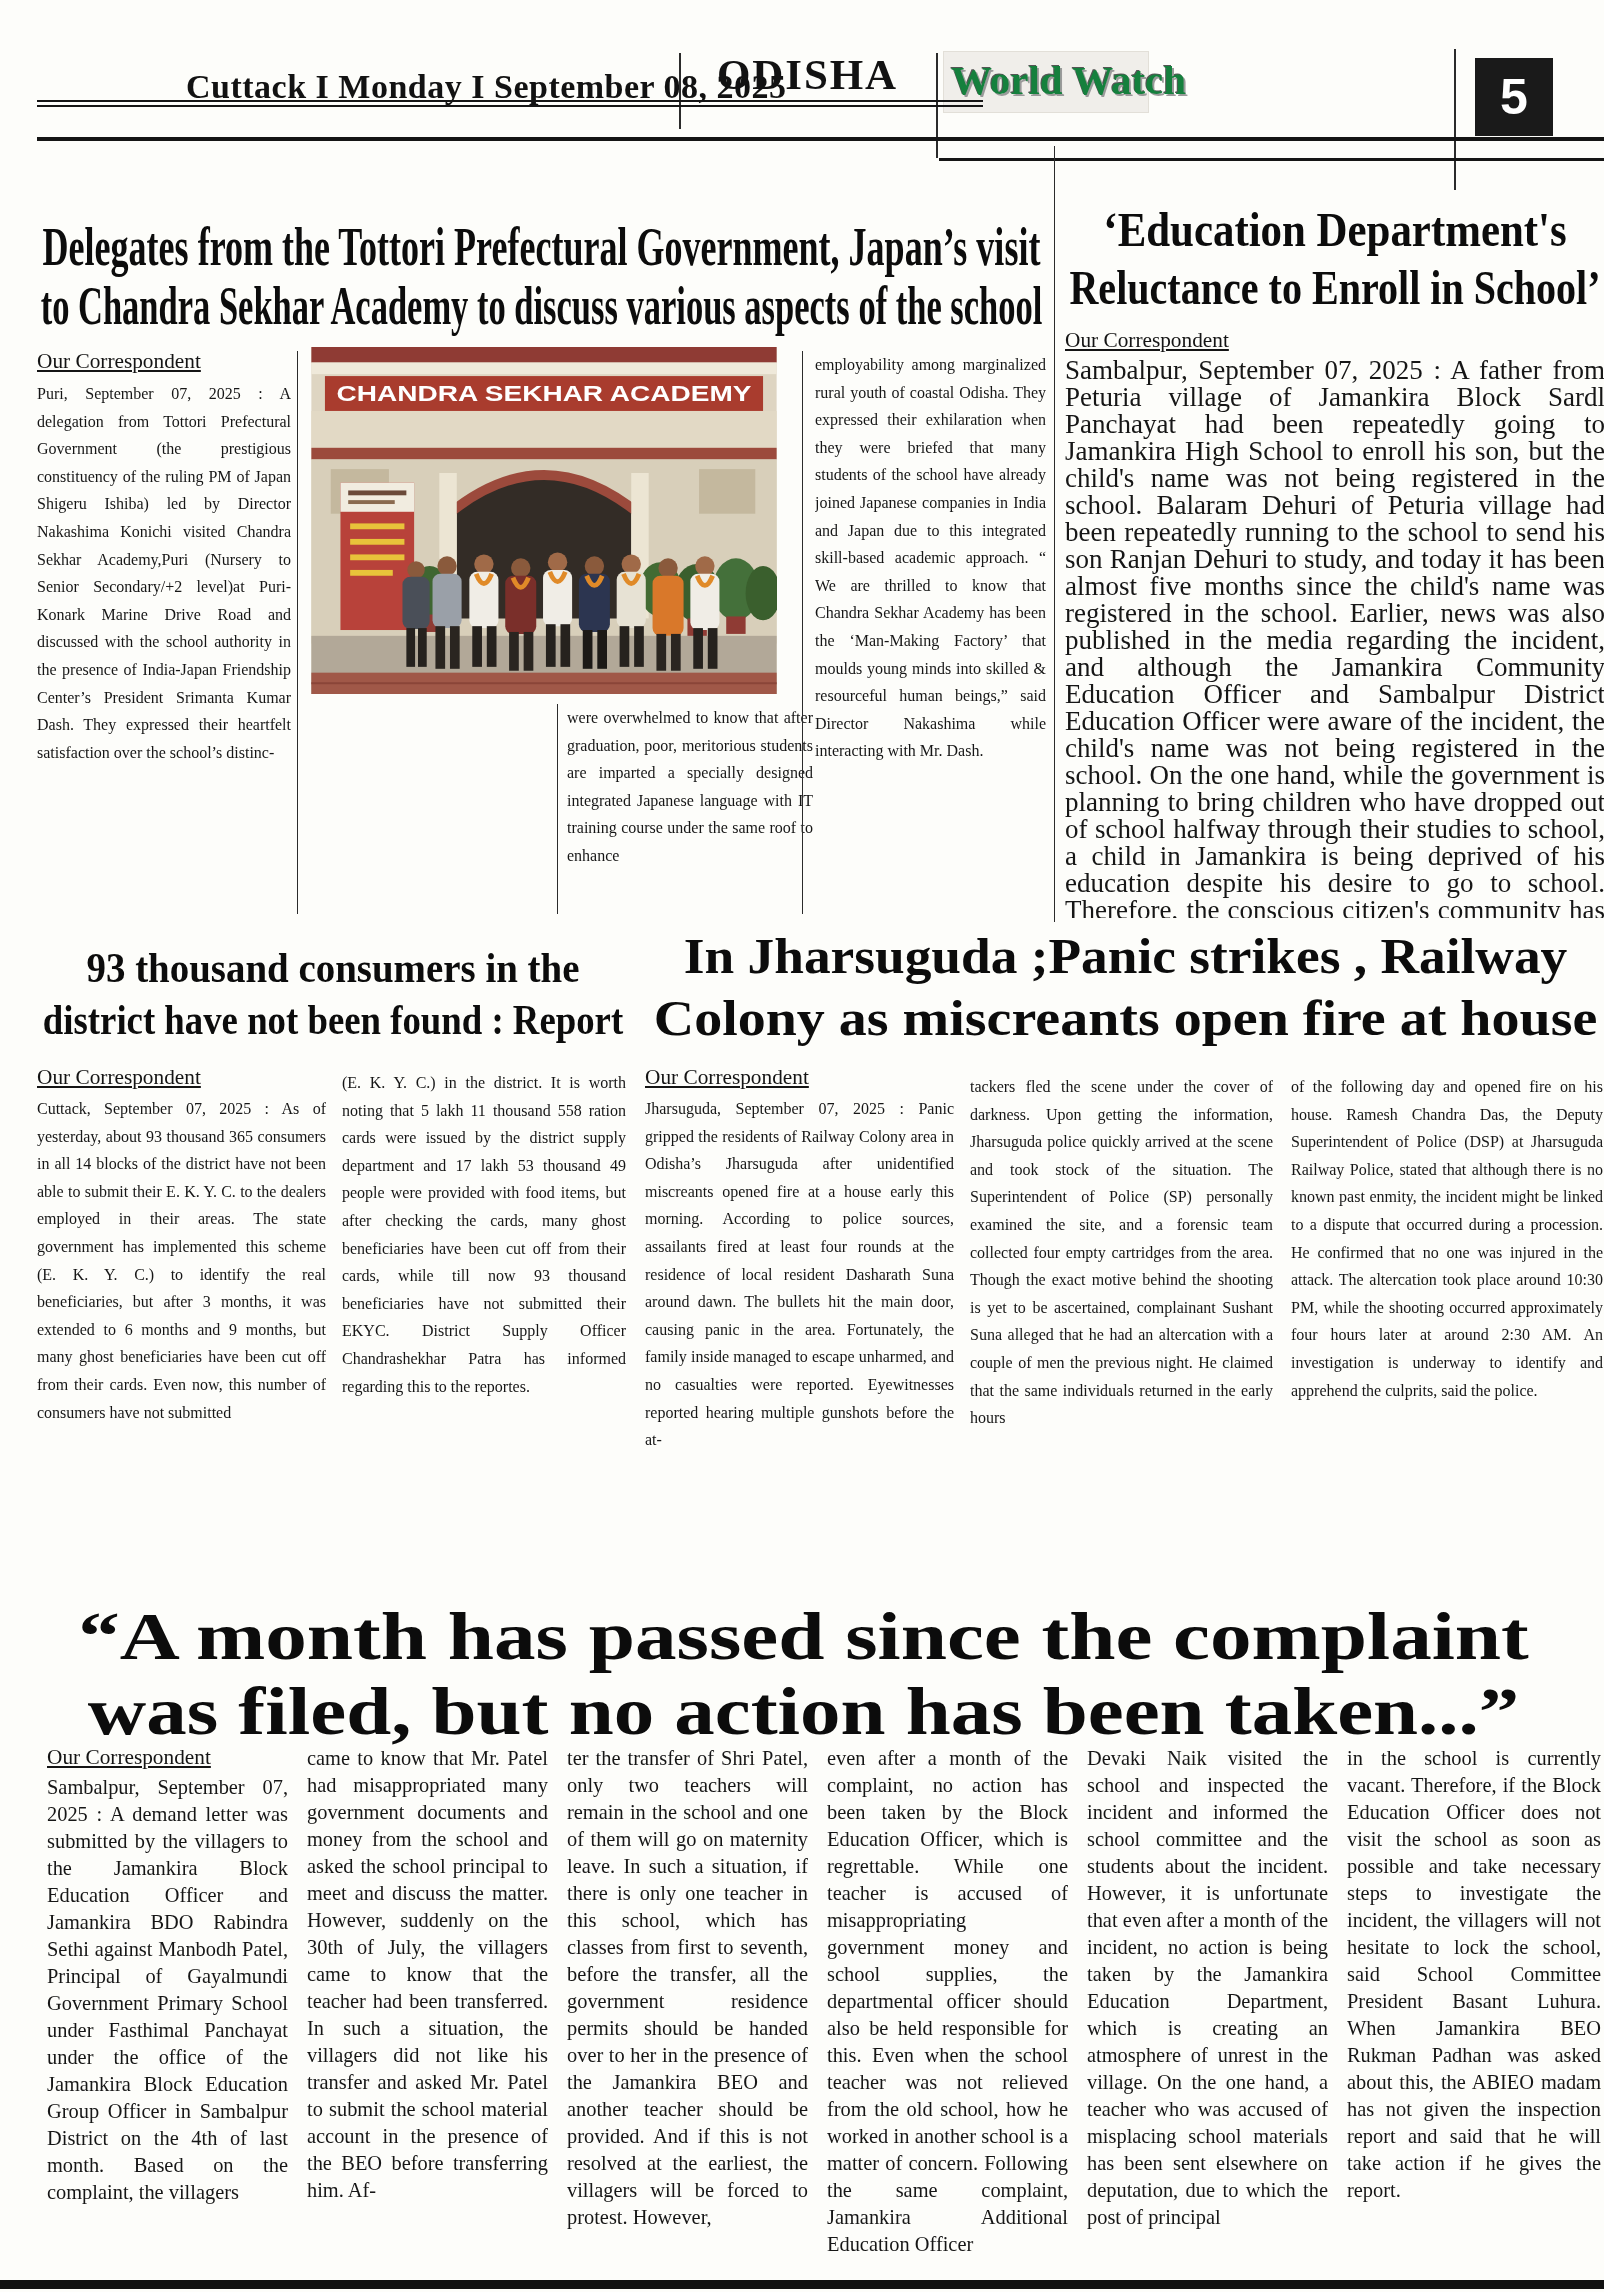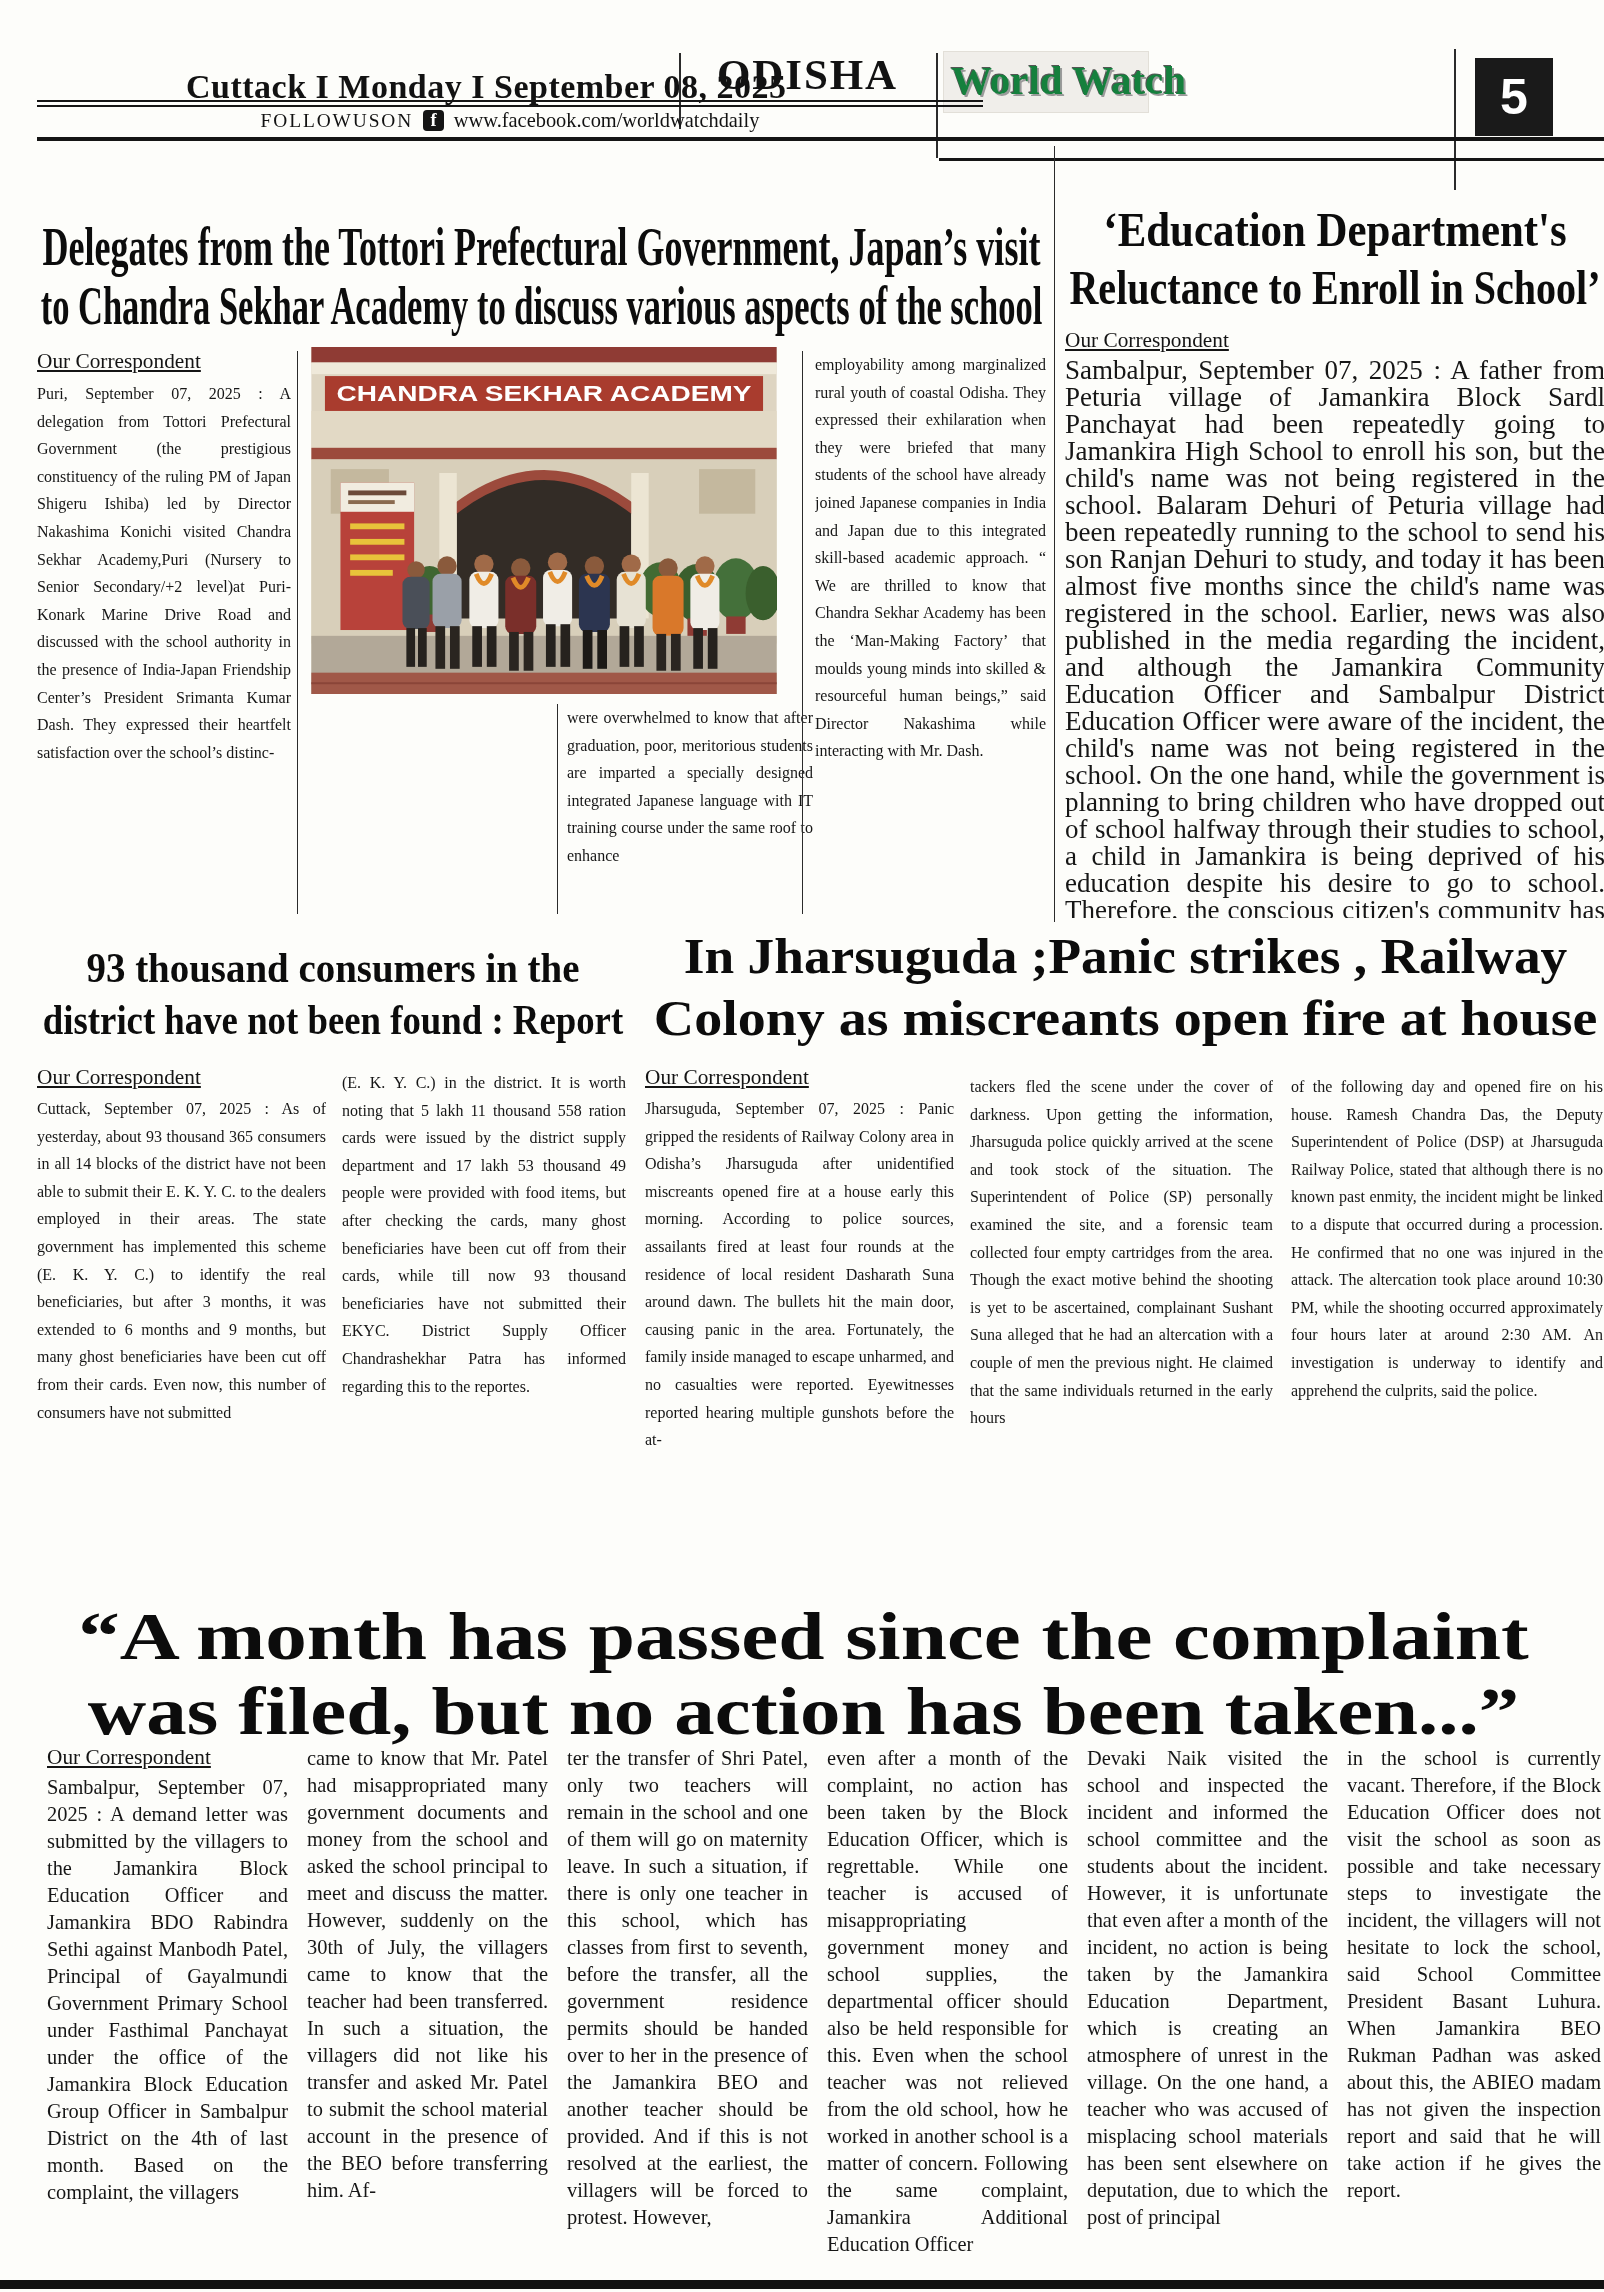--- a/index.html
+++ b/index.html
@@ -40,25 +40,20 @@
 
   <div class="abs logo-panel" style="left:943px;top:51px;width:204px;height:60px;"></div>
   <div class="abs logo" style="left:951px;top:56px;">World Watch</div>
 
   <div class="vrule" style="left:1454px;top:49px;height:141px;"></div>
   <div class="abs pagenum" style="left:1475px;top:58px;width:78px;height:78px;">5</div>
 
   <div class="hrule" style="left:37px;top:100px;width:946px;height:1.9px;"></div>
   <div class="hrule" style="left:37px;top:105px;width:946px;height:1.9px;"></div>
 
-  <div class="abs followline" style="left:37px;top:109px;width:946px;justify-content:center;">
-    <span class="follow-label">FOLLOWUSON</span>
-    <span class="fb">f</span>
-    <span>www.facebook.com/worldwatchdaily</span>
-  </div>
 
   <div class="hrule" style="left:37px;top:137px;width:1567px;height:3.9px;"></div>
   <div class="hrule" style="left:939px;top:158px;width:665px;height:2.9px;"></div>
 
   <svg class="abs" style="left:37px;top:153px;" width="1009" height="186" viewBox="0 0 1040 192">
     <text class="hl" x="520" y="116" font-size="57" text-anchor="middle" textLength="1030" lengthAdjust="spacingAndGlyphs">Delegates from the Tottori Prefectural Government, Japan’s visit</text>
     <text class="hl" x="520" y="176" font-size="57" text-anchor="middle" textLength="1034" lengthAdjust="spacingAndGlyphs">to Chandra Sekhar Academy to discuss various aspects of the school</text>
   </svg>
 
   <div class="abs byline" style="left:37px;top:349px;">Our Correspondent</div>

